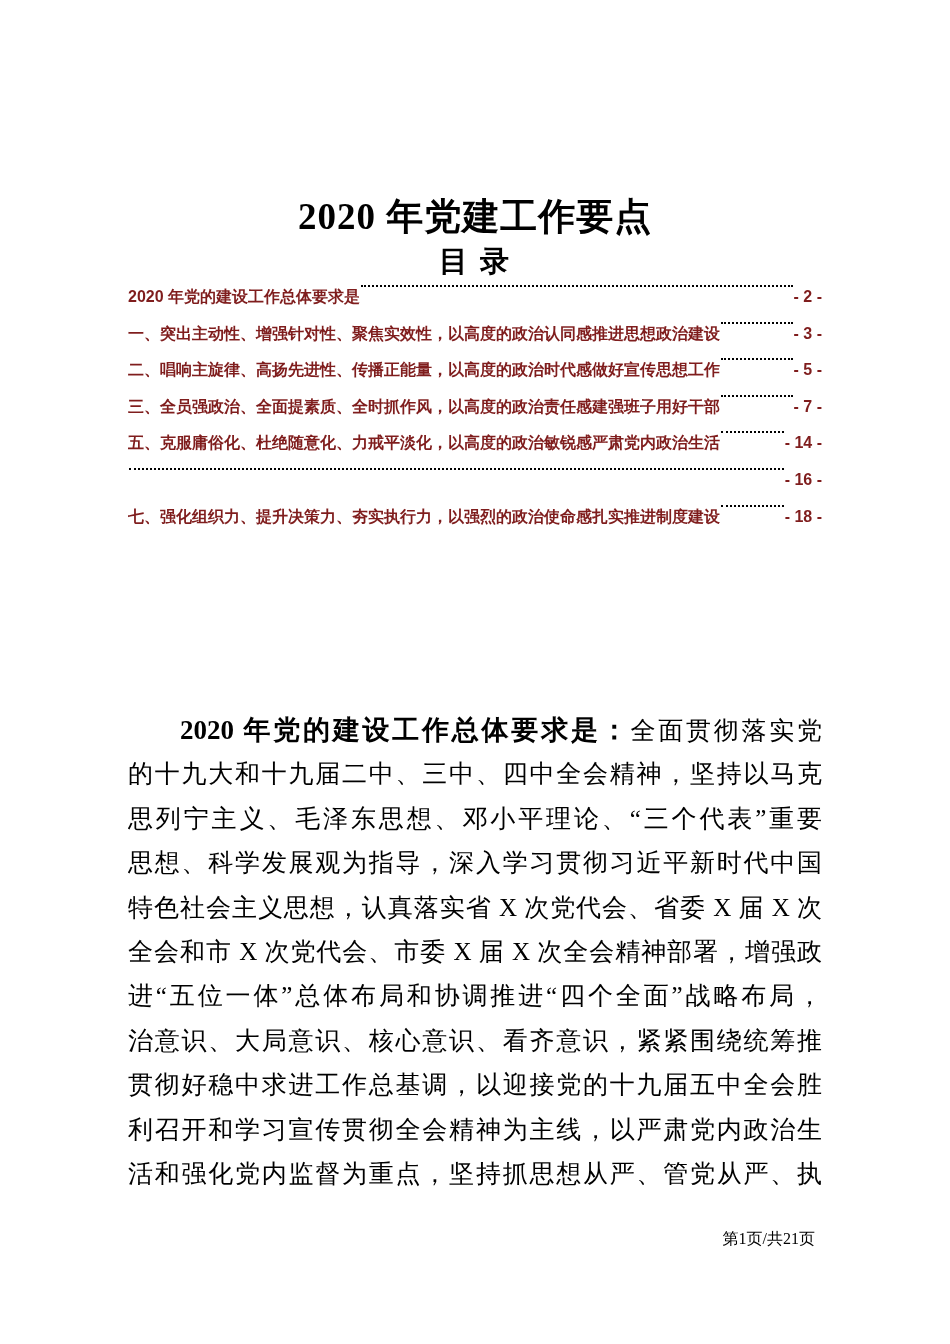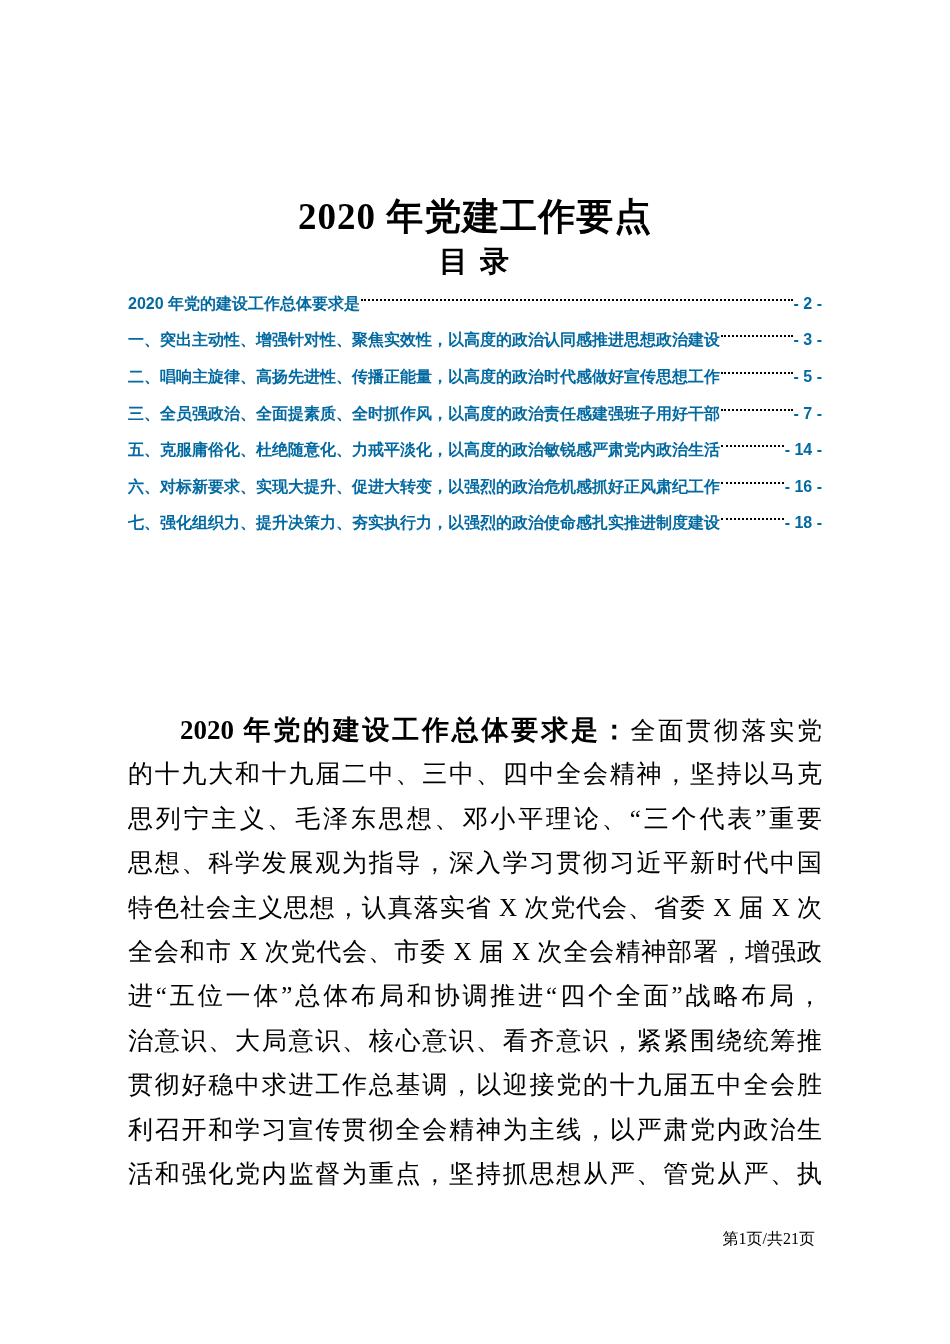--- a/index.html
+++ b/index.html
@@ -50,26 +50,26 @@
 
   
   .toc-list {
     position: absolute;
     top: 285px;
     left: 128px;
     width: 694px;
   }
   .toc-entry {
     display: flex;
-    align-items: center;
+    align-items: flex-start;
     height: 36.6px;
     font-family: "Liberation Sans", sans-serif;
     font-weight: bold;
     font-size: 16px;
-    color: #0369a1;
+    color: #7f1d1d;
     cursor: pointer;
     overflow: hidden;
   }
   .toc-entry .toc-label {
     white-space: nowrap;
     line-height: 23px;
     flex: 0 1 auto;
     overflow: hidden;
   }
   .toc-entry .toc-leader {
@@ -158,21 +158,20 @@
     <span class="toc-page">- 7 -</span>
   </div>
 
   <div class="toc-entry">
     <span class="toc-label">五、克服庸俗化、杜绝随意化、力戒平淡化，以高度的政治敏锐感严肃党内政治生活</span>
     <span class="toc-leader"></span>
     <span class="toc-page">- 14 -</span>
   </div>
 
   <div class="toc-entry">
-    <span class="toc-label">六、对标新要求、实现大提升、促进大转变，以强烈的政治危机感抓好正风肃纪工作</span>
     <span class="toc-leader"></span>
     <span class="toc-page">- 16 -</span>
   </div>
 
   <div class="toc-entry">
     <span class="toc-label">七、强化组织力、提升决策力、夯实执行力，以强烈的政治使命感扎实推进制度建设</span>
     <span class="toc-leader"></span>
     <span class="toc-page">- 18 -</span>
   </div>
 </div>

